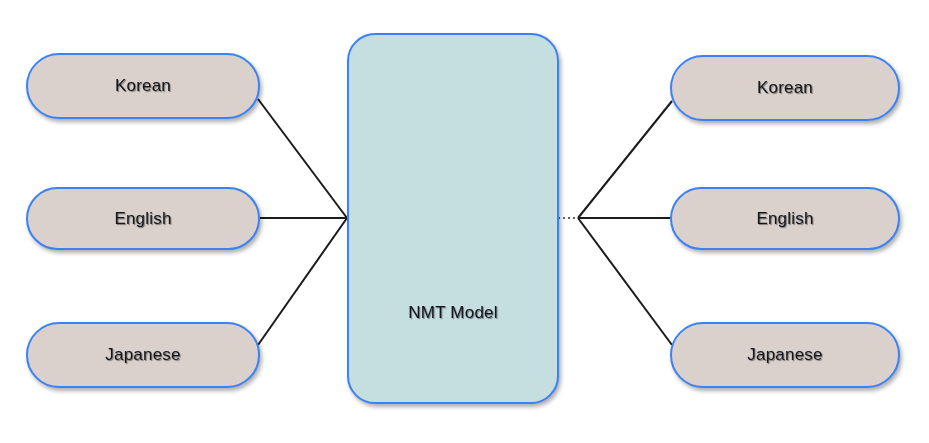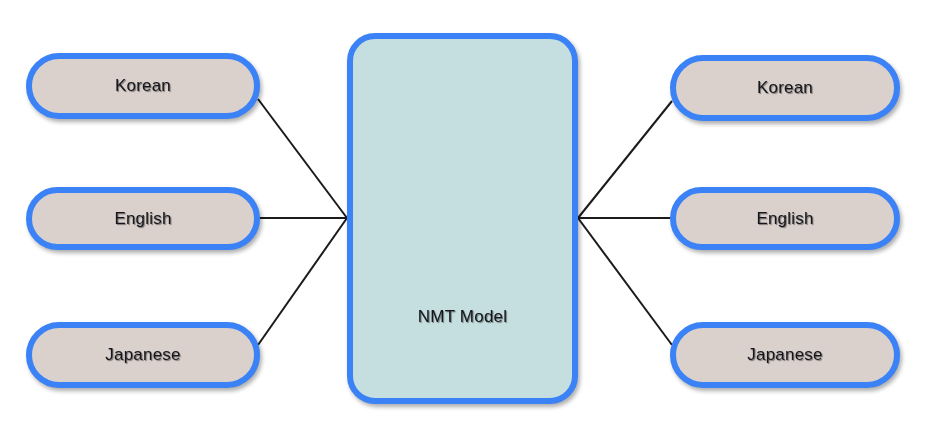--- a/index.html
+++ b/index.html
@@ -25,21 +25,21 @@
     width: 929px;
     height: 443px;
     pointer-events: none;
   }
   .node {
     position: absolute;
     box-sizing: border-box;
     display: flex;
     align-items: center;
     justify-content: center;
-    border: 6px solid #3b82f6;
+    border: 2px solid #3b82f6;
     box-shadow: 2px 3px 4px rgba(0,0,0,0.32);
   }
   .lang-node {
     background: #dad1cd;
     border-radius: 999px;
   }
   .model-node {
     background: #c5dedf;
     border-radius: 28px;
     align-items: flex-start;
@@ -89,21 +89,21 @@
   </div>
 
   <div class="node lang-node" style="left:26px; top:187px; width:234px; height:63px;">
     <span class="node-label">English</span>
   </div>
 
   <div class="node lang-node" style="left:26px; top:322px; width:234px; height:66px;">
     <span class="node-label">Japanese</span>
   </div>
 
-  <div class="node model-node" style="left:347px; top:33px; width:231px; height:371px;">
+  <div class="node model-node" style="left:347px; top:33px; width:212px; height:371px;">
     <span class="model-label">NMT Model</span>
   </div>
 
   <div class="node lang-node" style="left:670px; top:55px; width:230px; height:66px;">
     <span class="node-label">Korean</span>
   </div>
 
   <div class="node lang-node" style="left:670px; top:187px; width:230px; height:63px;">
     <span class="node-label">English</span>
   </div>

